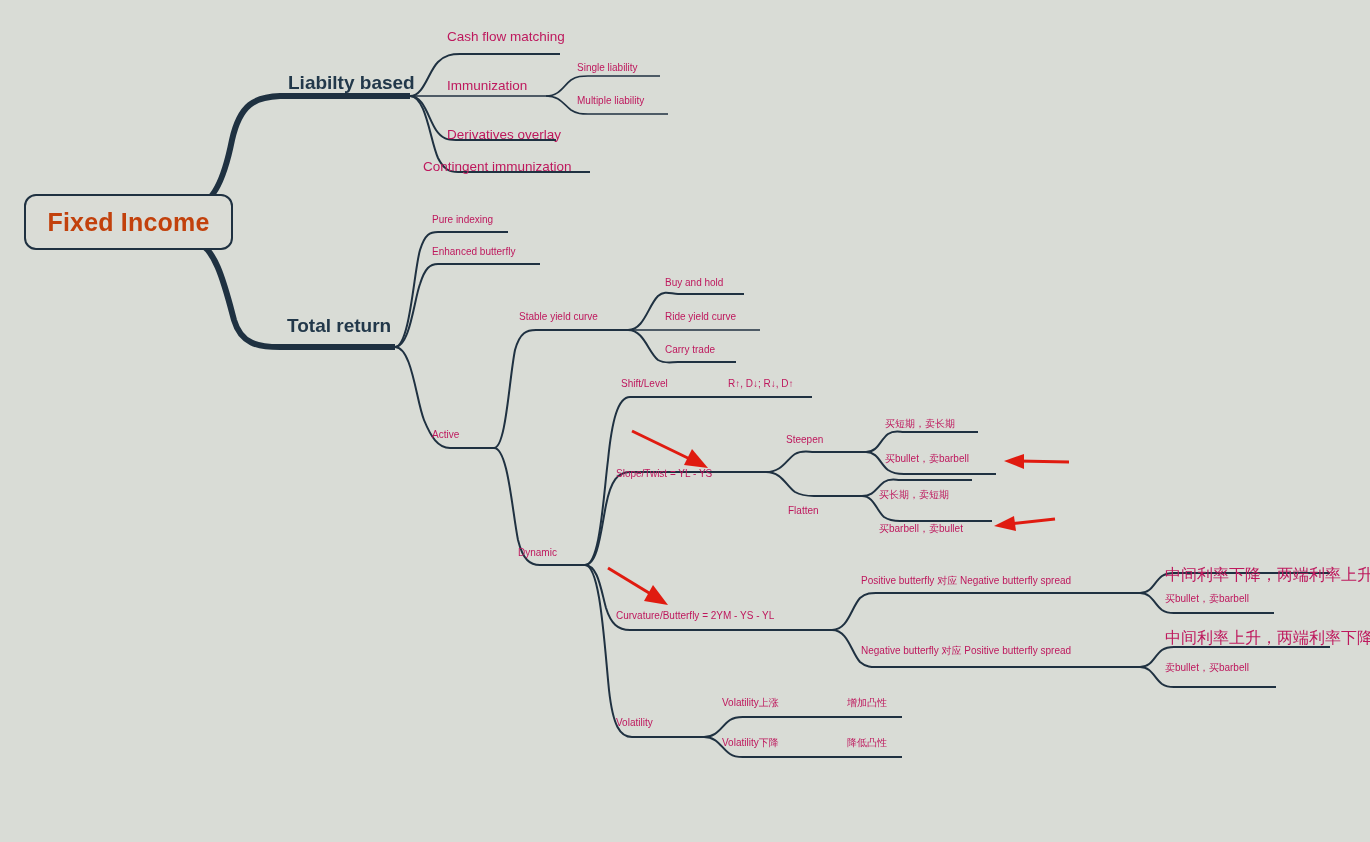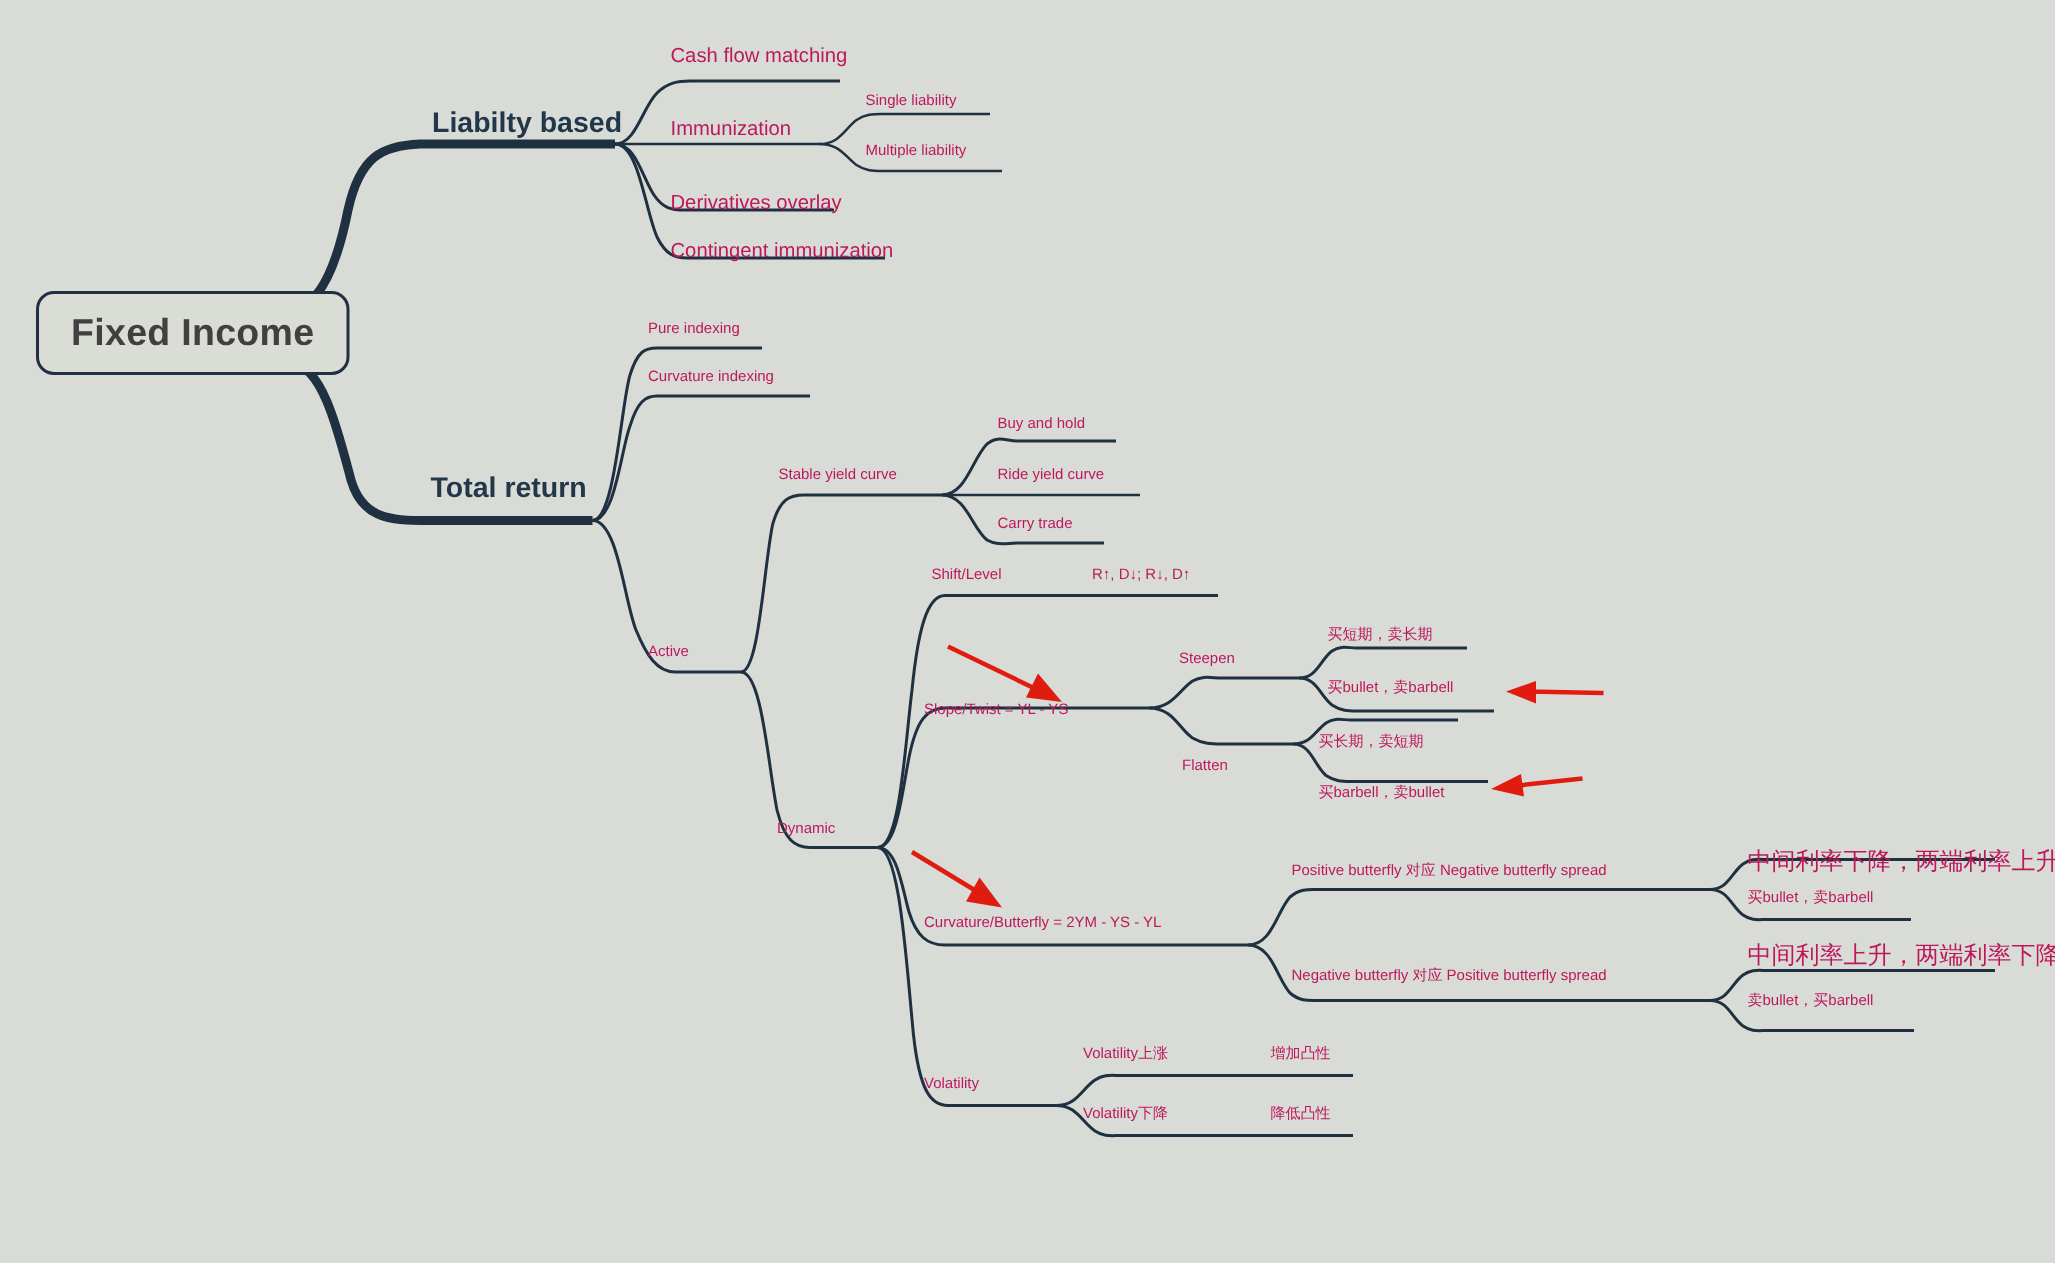--- a/index.html
+++ b/index.html
@@ -32,21 +32,21 @@
     border: 2.5px solid #1f3141;
     border-radius: 12px;
     background: #dadcd6;
     display: flex;
     align-items: center;
     justify-content: center;
   }
   .root-label {
     font-size: 25px;
     font-weight: bold;
-    color: #404040;
+    color: #c2410c;
     letter-spacing: 0.2px;
     white-space: nowrap;
   }
   .node-label {
     position: absolute;
     color: #be185d;
     white-space: nowrap;
     line-height: 1;
   }
   .lvl1 { font-size: 19px; font-weight: bold; color: #22384a; }
@@ -138,24 +138,24 @@
   </div>
 
   <div class="node-label lvl1" style="left:288px; top:73px;">Liabilty based</div>
   <div class="node-label lvl1" style="left:287px; top:316px;">Total return</div>
 
   <div class="node-label lvl2" style="left:447px; top:30px;">Cash flow matching</div>
   <div class="node-label lvl2" style="left:447px; top:79px;">Immunization</div>
   <div class="node-label lvl3" style="left:577px; top:63px;">Single liability</div>
   <div class="node-label lvl3" style="left:577px; top:96px;">Multiple liability</div>
   <div class="node-label lvl2" style="left:447px; top:128px;">Derivatives overlay</div>
-  <div class="node-label lvl2" style="left:447px; top:160px;">Contingent immunization</div>
+  <div class="node-label lvl2" style="left:423px; top:160px;">Contingent immunization</div>
 
   <div class="node-label lvl3" style="left:432px; top:215px;">Pure indexing</div>
-  <div class="node-label lvl3" style="left:432px; top:247px;" data:interactable="true">Curvature indexing</div>
+  <div class="node-label lvl3" style="left:432px; top:247px;" data:interactable="true">Enhanced butterfly</div>
   <div class="node-label lvl3" style="left:432px; top:430px;">Active</div>
 
   <div class="node-label lvl3" style="left:519px; top:312px;">Stable yield curve</div>
   <div class="node-label lvl3" style="left:665px; top:278px;">Buy and hold</div>
   <div class="node-label lvl3" style="left:665px; top:312px;">Ride yield curve</div>
   <div class="node-label lvl3" style="left:665px; top:345px;">Carry trade</div>
 
   <div class="node-label lvl3" style="left:518px; top:548px;">Dynamic</div>
 
   <div class="node-label lvl3" style="left:621px; top:379px;">Shift/Level</div>

